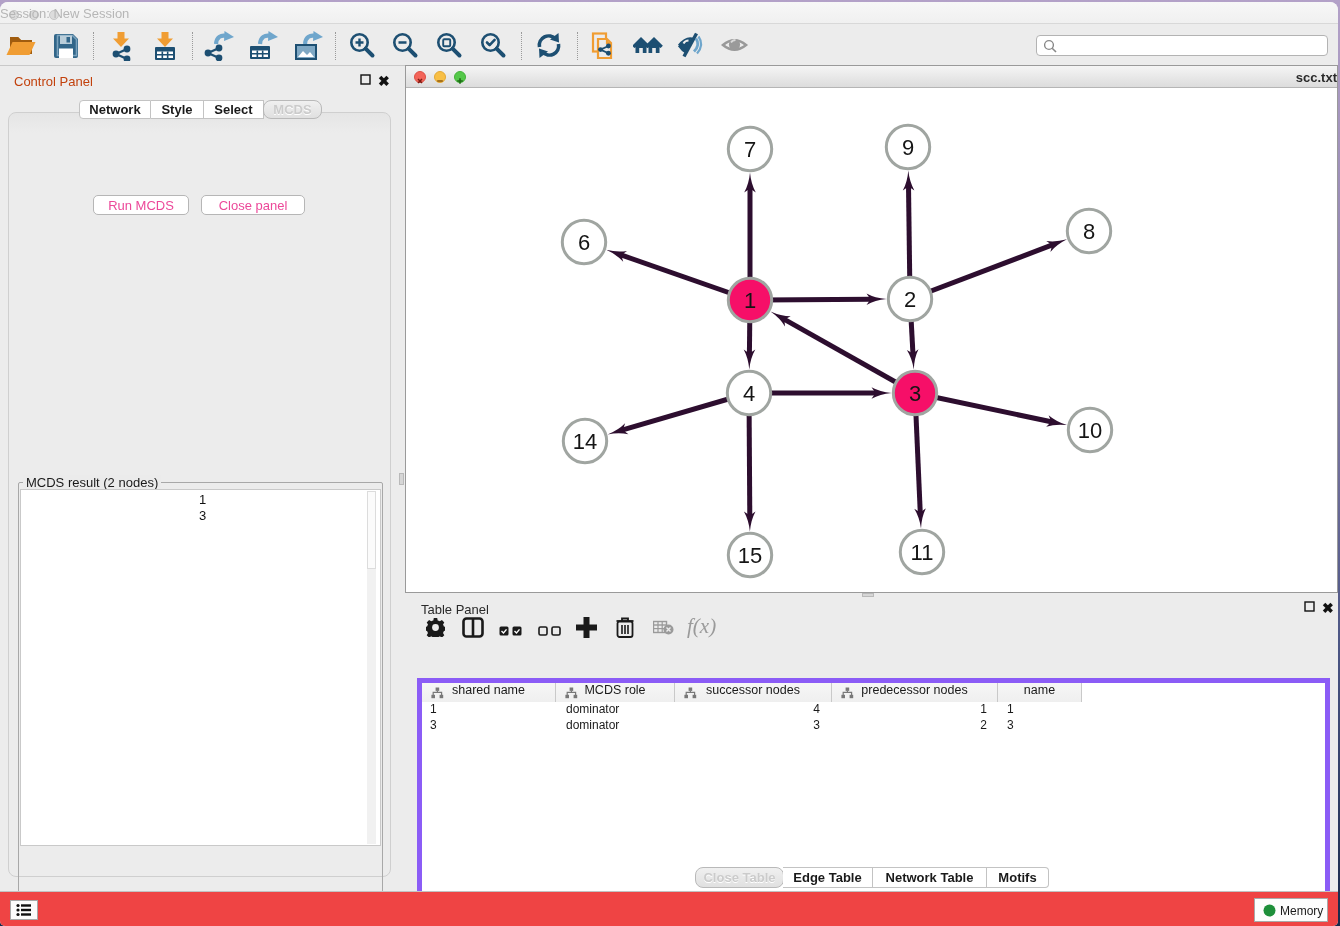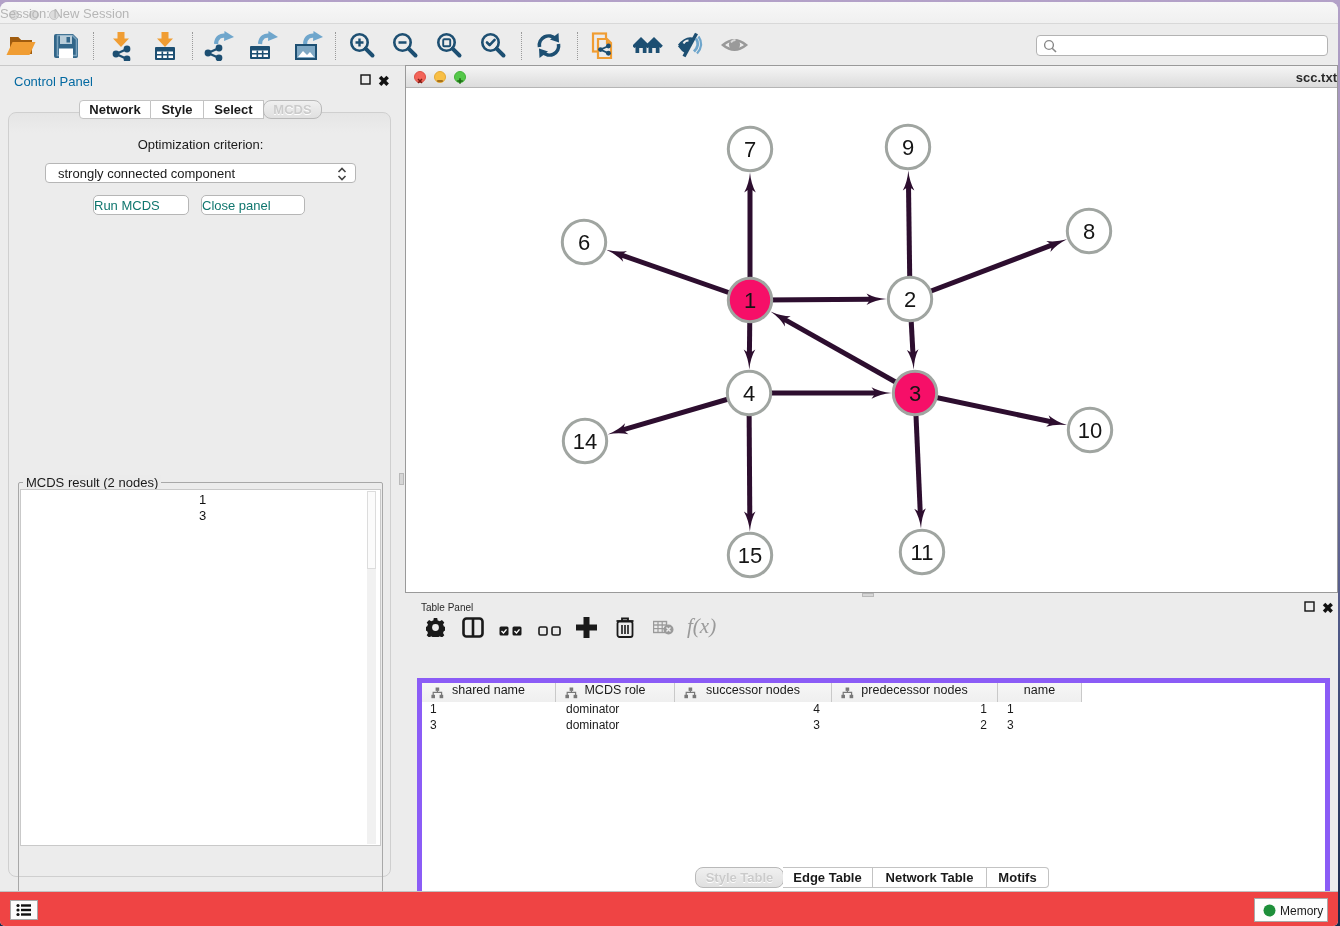--- a/index.html
+++ b/index.html
@@ -5,40 +5,40 @@
 body { background:linear-gradient(180deg,#b3a1c8 0%,#8d82ad 35%,#4b5584 70%,#18294a 100%); font-family:"Liberation Sans",sans-serif; }
 #win { position:absolute; left:0; top:2px; width:1338px; height:924px; background:#ececec; border-radius:8px 8px 5px 5px; overflow:hidden; }
 #titlebar { position:absolute; left:0; top:0; width:1338px; height:22px; background:linear-gradient(#f7f7f7,#f0f0f0); border-bottom:1px solid #d8d8d8; }
 .tl { position:absolute; top:8px; width:10px; height:10px; border-radius:50%; background:#dcdcdc; border:1px solid #c6c6c6; }
 #wtitle { position:absolute; top:4px; left:0; width:1338px; text-align:left; font-size:13px; color:#b6b6b6; }
 #toolbar { position:absolute; left:0; top:23px; width:1338px; height:41px; background:#ececec; border-bottom:1px solid #c9c9c9; }
 .ticon { position:absolute; top:6px; }
 .tsep { position:absolute; top:7px; height:28px; width:0; border-left:1px dotted #9a9a9a; }
 #searchbox { position:absolute; left:1036px; top:10px; width:292px; height:21px; background:#fff; border:1px solid #b3b3b3; border-radius:4px; }
 #cpanel { position:absolute; left:0; top:64px; width:392px; height:827px; background:#ececec; }
-#cphead { position:absolute; left:14px; top:8px; font-size:13px; color:#0369a1; }
+#cphead { position:absolute; left:14px; top:8px; font-size:13px; color:#c2410c; }
 .winbtns { position:absolute; top:9px; font-size:12px; color:#111; }
 .tab { position:absolute; top:0; height:19px; z-index:3; background:#fff; border:1px solid #c3c3c3; font-size:13px; font-weight:bold; color:#1a1a1a; text-align:center; line-height:17px; }
 .tabsel { background:linear-gradient(#f0f0f0,#e0e0e0); color:#cbcbcb; text-shadow:0 1px 0 #fff; border:1px solid #b9b9b9 !important; border-radius:8px !important; }
 #cpcontent { position:absolute; left:8px; top:46px; width:383px; height:765px; background:linear-gradient(#e5e5e5,#ececec 20px); border:1px solid #cfcfcf; border-radius:8px; }
 #optlabel { position:absolute; left:0; top:24px; width:383px !important; text-align:center; font-size:13px; color:#1a1a1a; }
 #combo { position:absolute; left:36px; top:50px; width:311px; height:20px; background:#fff; border:1px solid #b6b6b6; border-radius:4px; font-size:13px; color:#1a1a1a; line-height:19px; padding-left:12px; }
-.btn { position:absolute; top:82px; height:20px; background:#fff; border:1px solid #b6b6b6; border-radius:5px; font-size:13px; color:#0f766e; text-align:left; line-height:19px; }
+.btn { position:absolute; top:82px; height:20px; background:#fff; border:1px solid #b6b6b6; border-radius:5px; font-size:13px; color:#ec4899; text-align:center; line-height:19px; }
 #mcdsgroup { position:absolute; left:9px; top:369px; width:365px; height:476px; border:1px solid #a8a8a8; border-radius:2px;text-align:center; }
 #mcdslabel { position:absolute; left:4px; top:-8px; background:#ebebeb; padding:0 3px; font-size:13px; color:#1a1a1a; }
 #mcdstext { position:absolute; left:1px; top:6px; width:361px; height:357px; background:#fff; border:1px solid #c9c9c9; font-size:13px; color:#111; padding:2px 0 0 4px; line-height:16px; }
 #mcdssb { position:absolute; right:4px; top:1px; width:9px; height:353px; background:#f1f1f1; }
 #mcdssbt { position:absolute; left:0; top:0; width:9px; height:78px; background:#fbfbfb; border:1px solid #dcdcdc; }
 #netwin { position:absolute; left:405px; top:63px; width:933px; height:528px; background:#fff; border:1px solid #9a9a9a; }
 #nettitle { position:absolute; left:0; top:0; width:931px; height:22px; background:linear-gradient(#f5f5f5,#dcdcdc); border-bottom:1px solid #b5b5b5; }
 .mtl { position:absolute; top:5px; width:12px; height:12px; border-radius:50%; }
 #netname { position:absolute; top:4px; left:0; width:931px; text-align:right; font-size:13px; font-weight:bold; color:#2a2a2a; }
 #canvas { position:absolute; left:0; top:23px; width:931px; height:503px; background:#fff; }
 #tpanel { position:absolute; left:405px; top:597px; width:933px; height:294px; background:#ececec; }
-#tphead { position:absolute; left:16px; top:3px; font-size:10px; color:#2a2a2a; }
+#tphead { position:absolute; left:16px; top:3px; font-size:13px; color:#2a2a2a; }
 .tbicon { position:absolute; top:0; }
 #tptools { position:absolute; left:0; top:8px; width:933px; height:42px; }
 #tbl { position:absolute; left:12px; top:79px; width:913px; height:220px; background:#fff; border:5px solid #8b5cf6; }
 .th { position:absolute; top:0; height:19px; border-right:1px solid #c9c9c9; font-size:12.5px; color:#1a1a1a; background:linear-gradient(#f6f6f6,#efefef); }
 .thl { position:absolute; top:0px; width:100%; text-align:center; }
 .thi { position:absolute; left:9px; top:4px; }
 .td { position:absolute; font-size:12px; color:#1a1a1a; height:16px; line-height:16px; }
 #statusbar { position:absolute; left:0; top:889px; width:1338px; height:46px; background:#ef4444; border-top:1px solid #c2c2c2; }
 #listbtn { position:absolute; left:10px; top:8px; width:28px; height:20px; background:#fdfdfd; border:1px solid #a9a9a9; }
 #membtn { position:absolute; left:1254px; top:6px; width:74px; height:24px; background:#fdfdfd; border:1px solid #a9a9a9; font-size:12px; color:#1a1a1a; }
@@ -200,27 +200,20 @@
     <div id="cphead">Control Panel</div>
     <div class="winbtns" style="left:360px;top:8px"><svg width="11" height="11" viewBox="0 0 11 11">
           <rect x="1" y="1" width="9" height="9" fill="none" stroke="#111" stroke-width="1.4"></rect>
         </svg></div>
     <div class="winbtns" style="left:378px;top:7px;font-weight:bold;font-size:14px">✖</div>
     <div class="tab" style="left:79px;top:34px;width:72px;border-radius:4px 0 0 4px">Network</div>
     <div class="tab" style="left:151px;top:34px;width:53px;border-left:none">Style</div>
     <div class="tab" style="left:204px;top:34px;width:60px;border-left:none">Select</div>
     <div class="tab tabsel" style="left:263px;top:34px;width:59px">MCDS</div>
     <div id="cpcontent">
-      <div id="optlabel">Optimization criterion:</div>
-      <div id="combo">strongly connected component
-        <svg width="10" height="14" viewBox="0 0 10 14" style="position:absolute;right:8px;top:3px">
-            <path d="M1.5 5 L5 1.5 L8.5 5" fill="none" stroke="#444" stroke-width="1.6"></path>
-            <path d="M1.5 9 L5 12.5 L8.5 9" fill="none" stroke="#444" stroke-width="1.6"></path>
-          </svg>
-      </div>
       <div class="btn" style="left:84px;width:96px">Run MCDS</div>
       <div class="btn" style="left:192px;width:104px">Close panel</div>
       <div id="mcdsgroup">
         <div id="mcdslabel">MCDS result (2 nodes)</div>
         <div id="mcdstext">1<br>3<div id="mcdssb">
               <div id="mcdssbt"></div>
             </div></div>
       </div>
     </div>
   </div>
@@ -393,21 +386,21 @@
       <div class="td" style="left:144px;top:18px">dominator</div>
       <div class="td" style="left:253px;top:18px;width:145px;text-align:right">4</div>
       <div class="td" style="left:410px;top:18px;width:155px;text-align:right">1</div>
       <div class="td" style="left:585px;top:18px">1</div>
       <div class="td" style="left:8px;top:34px">3</div>
       <div class="td" style="left:144px;top:34px">dominator</div>
       <div class="td" style="left:253px;top:34px;width:145px;text-align:right">3</div>
       <div class="td" style="left:410px;top:34px;width:155px;text-align:right">2</div>
       <div class="td" style="left:585px;top:34px">3</div>
     </div>
-    <div class="tab tabsel" style="left:290px;top:268px;width:89px;height:21px;line-height:19px">Style Table</div>
+    <div class="tab tabsel" style="left:290px;top:268px;width:89px;height:21px;line-height:19px">Close Table</div>
     <div class="tab" style="left:378px;top:268px;width:90px;height:21px;line-height:19px;border-left:none">Edge Table</div>
     <div class="tab" style="left:468px;top:268px;width:114px;height:21px;line-height:19px;border-left:none">Network Table</div>
     <div class="tab" style="left:582px;top:268px;width:62px;height:21px;line-height:19px;border-left:none;border-radius:0 4px 4px 0">Motifs</div>
   </div>
 
   <div id="statusbar">
     <div id="listbtn">
         <svg width="16" height="14" viewBox="0 0 16 14" style="position:absolute;left:5px;top:2px">
           <circle cx="2" cy="2.5" r="1.6" fill="#111"></circle>
           <circle cx="2" cy="7" r="1.6" fill="#111"></circle>

